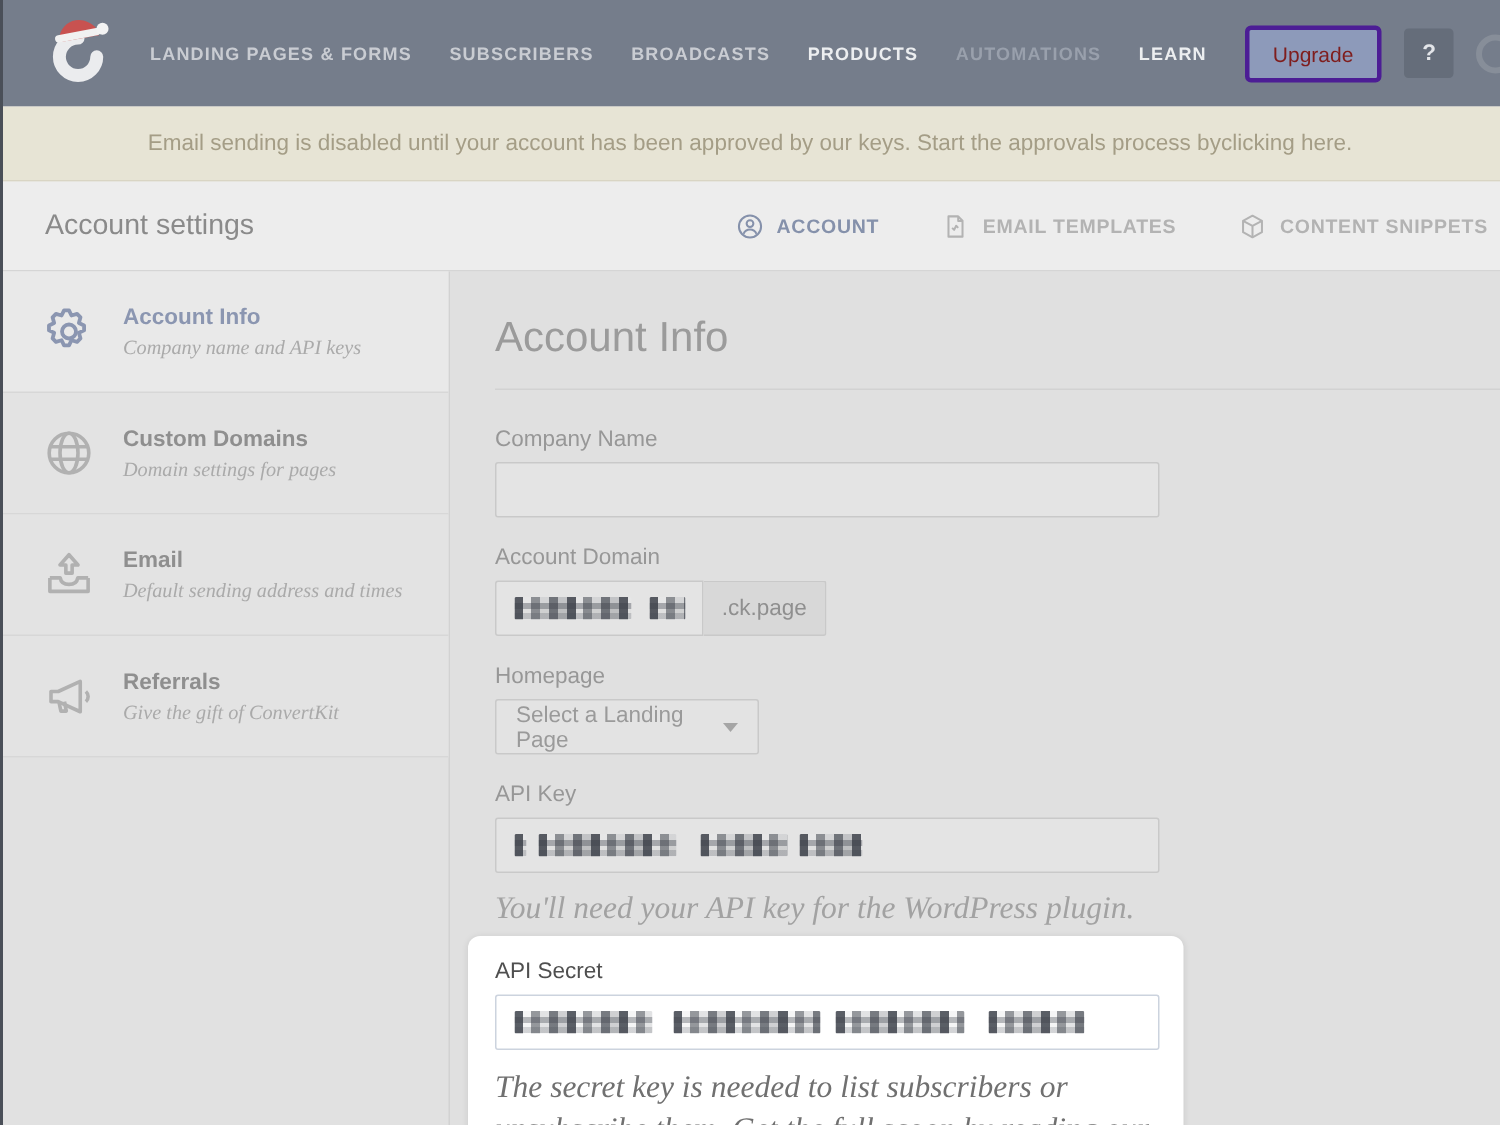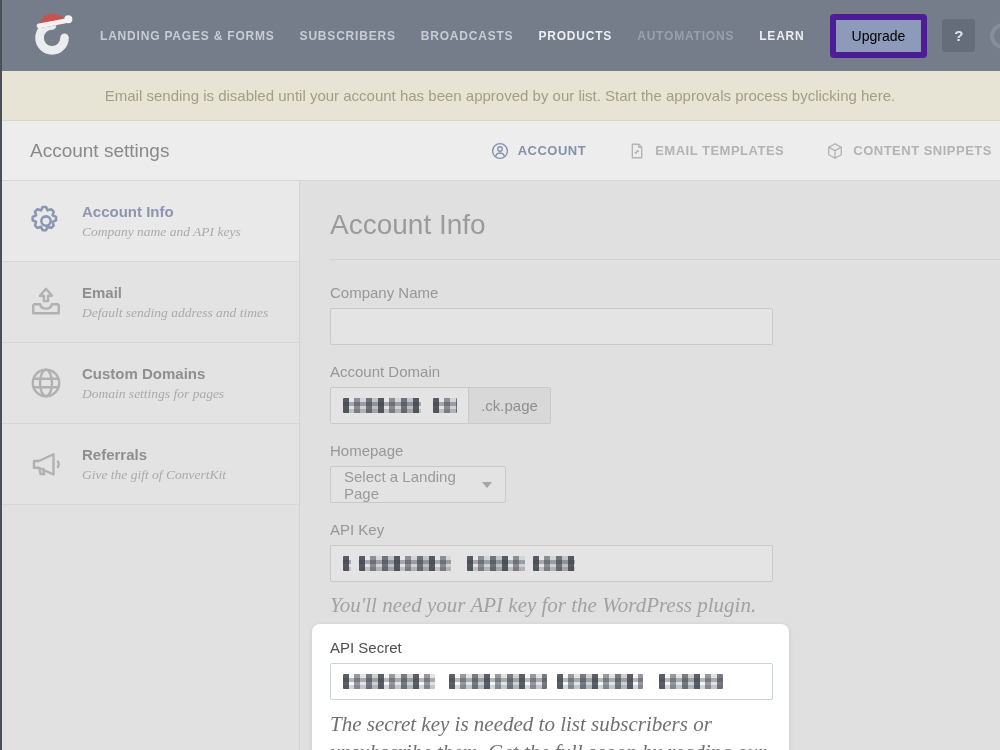--- a/index.html
+++ b/index.html
@@ -8,21 +8,21 @@
   .page { position:relative; width:1000px; height:750px; overflow:hidden; background:#e0e0e0; }
   .edge { position:absolute; left:0; top:0; width:2px; height:750px; background:#4a4f58; z-index:60; }
 
   
   .nav { height:71px; background:#757d8b; display:flex; align-items:center; padding:0 28px 0 28px; }
   .logo { width:46px; height:54px; margin:-2px 24px 0 2px; flex:0 0 auto; }
   .nav-item { color:#c9ccd2; font-size:12px; font-weight:700; letter-spacing:.8px; margin-right:25px; cursor:pointer; white-space:nowrap; }
   .nav-item.dim { color:#99a0ac; }
   .nav-item.bright { color:#eceef0; }
   .nav-right { margin-left:auto; display:flex; align-items:center; gap:15px; }
-  .upgrade { background:#8d9aba; border:6px solid #4c1d95; color:#000000; font-size:14px; padding:8px 16px; border-radius:4px; cursor:pointer; font-family:inherit; }
+  .upgrade { background:#8d9aba; border:3px solid #4c1d95; color:#7f1d1d; font-size:14px; padding:8px 16px; border-radius:4px; cursor:pointer; font-family:inherit; }
   .help-btn { width:33px; height:33px; background:#656d7a; color:#e3e5e9; font-size:15px; font-weight:700; display:flex; align-items:center; justify-content:center; border-radius:3px; cursor:pointer; }
   .ring { width:26px; height:26px; border:4px solid #878e99; border-radius:50%; }
 
   
   .banner { height:50px; background:#e7e4d5; border-bottom:1px solid #d9d5c4; display:flex; align-items:center; justify-content:center; font-size:15px; color:#a49d86; }
   .banner a { color:#a49d86; text-decoration:none; cursor:pointer; }
 
   
   .header { height:60px; background:#ededed; border-bottom:1px solid #d5d5d5; display:flex; align-items:center; padding:0 8px 0 30px; }
   .header-title { font-size:19px; color:#8a8a8a; }
@@ -92,21 +92,21 @@
     <span class="nav-item bright">LEARN</span>
     <div class="nav-right">
       <button class="upgrade">Upgrade</button>
       <div class="help-btn">?</div>
       <div class="ring"></div>
 
     </div>
   </div>
 
   <div class="banner">
-    <span>Email sending is disabled until your account has been approved by our list. Start the approvals process by </span>
+    <span>Email sending is disabled until your account has been approved by our keys. Start the approvals process by </span>
       <a>clicking here.</a>
   </div>
 
   <div class="header">
     <span class="header-title">Account settings</span>
     <div class="tabs">
       <div class="tab active">
         <svg viewBox="0 0 20 20" fill="none" stroke="currentColor" stroke-width="1.5">
           <circle cx="10" cy="10" r="8.2"></circle>
             <circle cx="10" cy="7.8" r="2.5"></circle>
@@ -139,39 +139,39 @@
         <svg class="side-icon" viewBox="0 0 24 24" fill="none" stroke="currentColor" stroke-width="1.7" stroke-linejoin="round">
           <circle cx="12" cy="12" r="3.1"></circle>
           <path d="M12 2.6 l1.1 2.3 2.5-.7 1.5 1.5 -.7 2.5 2.3 1.1 v2.2 l-2.3 1.1 .7 2.5 -1.5 1.5 -2.5-.7 -1.1 2.3 h-2.2 l-1.1-2.3 -2.5.7 -1.5-1.5 .7-2.5 -2.3-1.1 v-2.2 l2.3-1.1 -.7-2.5 1.5-1.5 2.5.7 1.1-2.3 z"></path>
         </svg>
         <div class="side-text">
           <span class="side-title">Account Info</span>
           <span class="side-sub">Company name and API keys</span>
         </div>
       </div>
       <div class="side-item">
+        <svg class="side-icon" viewBox="0 0 24 24" fill="none" stroke="currentColor" stroke-width="1.6">
+          <circle cx="12" cy="12" r="8.8"></circle>
+            <ellipse cx="12" cy="12" rx="4" ry="8.8"></ellipse>
+          <path d="M3.6 9.2 h16.8 M3.6 14.8 h16.8"></path>
+        </svg>
+        <div class="side-text">
+          <span class="side-title">Custom Domains</span>
+          <span class="side-sub">Domain settings for pages</span>
+        </div>
+      </div>
+      <div class="side-item">
         <svg class="side-icon" viewBox="0 0 24 24" fill="none" stroke="currentColor" stroke-width="1.6" stroke-linejoin="round">
           <path d="M12 3.2 L16 7.8 h-2.6 v3.6 h-2.8 V7.8 H8 z"></path>
           <path d="M3.5 13.5 h4.6 c.3 1.9 1.9 2.9 3.9 2.9 s3.6-1 3.9-2.9 h4.6"></path>
           <path d="M3.5 13.5 V19.5 h17 v-6"></path>
         </svg>
         <div class="side-text">
           <span class="side-title">Email</span>
           <span class="side-sub">Default sending address and times</span>
-        </div>
-      </div>
-      <div class="side-item">
-        <svg class="side-icon" viewBox="0 0 24 24" fill="none" stroke="currentColor" stroke-width="1.6">
-          <circle cx="12" cy="12" r="8.8"></circle>
-            <ellipse cx="12" cy="12" rx="4" ry="8.8"></ellipse>
-          <path d="M3.6 9.2 h16.8 M3.6 14.8 h16.8"></path>
-        </svg>
-        <div class="side-text">
-          <span class="side-title">Custom Domains</span>
-          <span class="side-sub">Domain settings for pages</span>
         </div>
       </div>
       <div class="side-item">
         <svg class="side-icon" viewBox="0 0 24 24" fill="none" stroke="currentColor" stroke-width="1.6" stroke-linejoin="round">
           <path d="M4 10 v4.5 h3.2 L17 19 V5.5 L7.2 10 z"></path>
           <path d="M7.5 14.5 l.9 4.2 h2.4 l-.8-4.2"></path>
           <path d="M19.5 10 a3 3 0 0 1 0 4.5"></path>
         </svg>
         <div class="side-text">
           <span class="side-title">Referrals</span>

